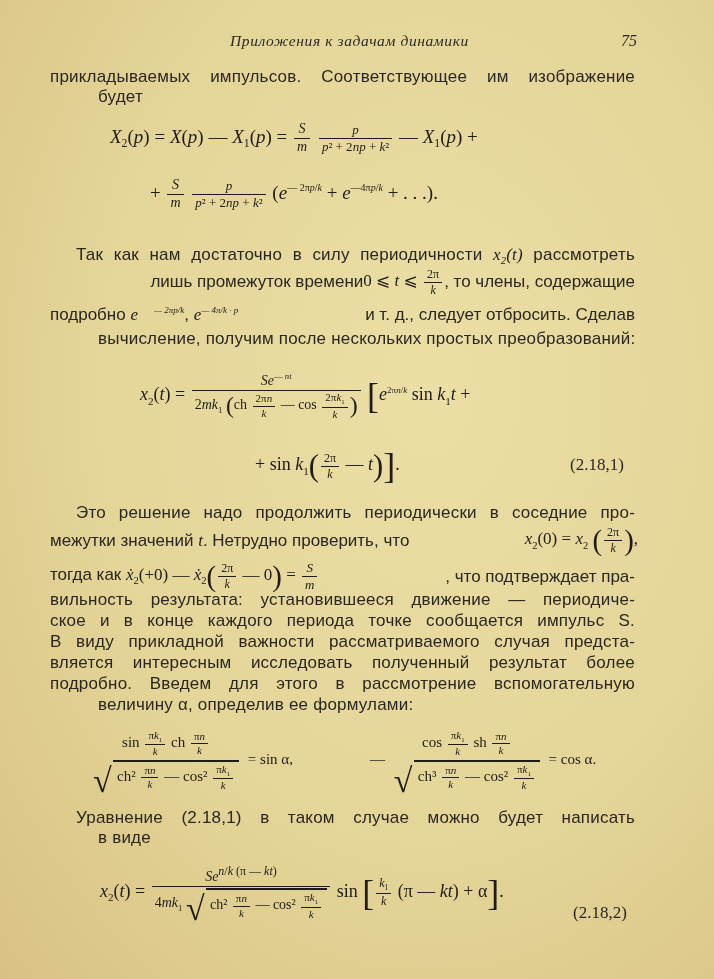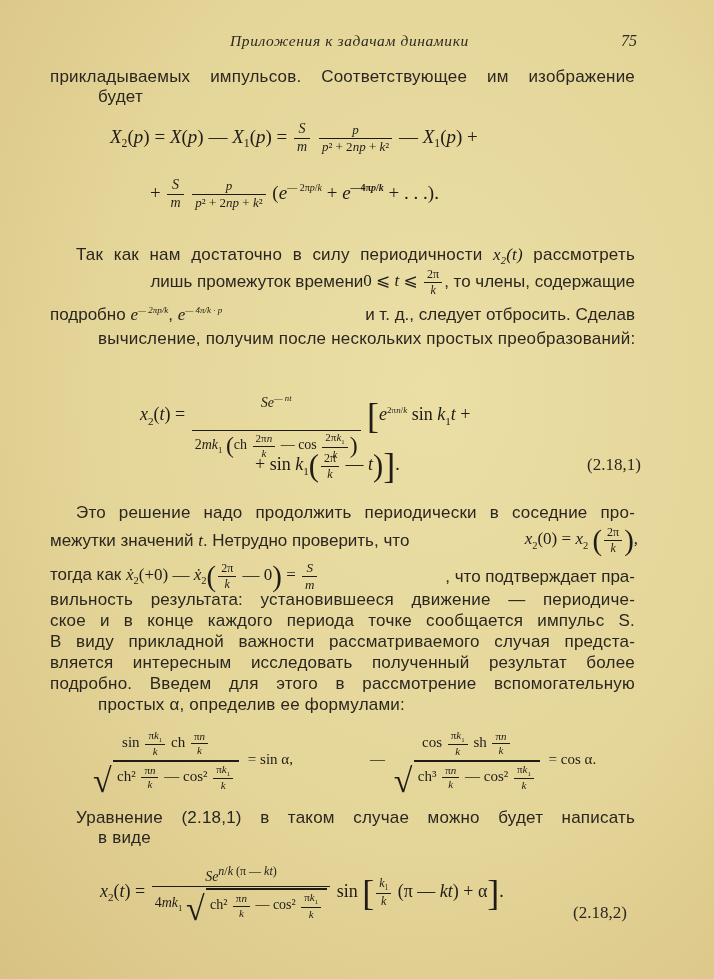--- a/index.html
+++ b/index.html
@@ -60,70 +60,70 @@
   <div class="abs math" style="left:110px; top:122px; font-size:19px;">
     <span class="it">X</span><span class="sub">2</span>(<span class="it">p</span>) = <span class="it">X</span>(<span class="it">p</span>) — <span class="it">X</span><span class="sub">1</span>(<span class="it">p</span>) =
     <span class="frac small" style="font-size:14px;"><span class="num it">S</span><span class="den it">m</span></span>
     <span class="frac small" style="font-size:13px;"><span class="num it">p</span><span class="den"><span class="it">p</span>² + 2<span class="it">np</span> + <span class="it">k</span>²</span></span>
     — <span class="it">X</span><span class="sub">1</span>(<span class="it">p</span>) +
   </div>
 
   <div class="abs math" style="left:150px; top:178px; font-size:19px;">
     + <span class="frac" style="font-size:14px;"><span class="num it">S</span><span class="den it">m</span></span>
     <span class="frac" style="font-size:13px;"><span class="num it">p</span><span class="den"><span class="it">p</span>² + 2<span class="it">np</span> + <span class="it">k</span>²</span></span>
-    (<span class="it">e</span><span class="sup" style="font-size:10px;">— 2π<span class="it">p</span>/<span class="it">k</span></span> + <span class="it">e</span><span class="sup" style="font-size:10px;font-weight:bold;">—4π<span class="it">p</span>/<span class="it">k</span></span> + . . .).
+    (<span class="it">e</span><span class="sup" style="font-size:10px;">— 2π<span class="it">p</span>/<span class="it">k</span></span> + <span class="it">e</span><span class="sup" style="font-size:10px;">—4π<span class="it">p</span>/<span class="it">k</span></span> + . . .).
   </div>
 
   <div class="abs text-line indent" style="top:245px;">
     <span>Так как нам достаточно в силу периодичности</span>
     <span class="math it">x<span class="sub">2</span>(t)</span>
     <span>рассмотреть</span>
   </div>
   <div class="abs" style="top:268px; left:50px; width:585px; font-size:17px; display:flex; justify-content:flex-end; align-items:center; font-family:'Liberation Sans',sans-serif;">
     <span>лишь промежуток времени</span>
     <span class="math">0 ⩽ <span class="it">t</span> ⩽ <span class="frac" style="font-size:12px;"><span class="num">2π</span><span class="den it">k</span></span></span>
     <span>, то члены, содержащие</span>
   </div>
   <div class="abs" style="top:305px; left:50px; width:585px; font-size:17px; display:flex; justify-content:space-between; align-items:center; font-family:'Liberation Sans',sans-serif;">
     <span><span>подробно</span>
-    <span class="math it">e<span class="sup" style="font-size:9px;">— 2π<span>p</span>/k</span></span>,
+    <span class="math it">e<span class="sup" style="font-size:9px;margin-left:16px;">— 2π<span>p</span>/k</span></span>,
     <span class="math it">e<span class="sup" style="font-size:9px;">— 4π/k · p</span></span></span>
     <span>и т. д., следует отбросить. Сделав</span>
   </div>
   <div class="abs text-line last" style="top:329px;">вычисление, получим после нескольких простых преобразований:</div>
 
   <div class="abs math" style="left:140px; top:372px; font-size:18px;">
     <span class="it">x</span><span class="sub">2</span>(<span class="it">t</span>) =
     <span class="frac" style="font-size:14px;">
-      <span class="num" style="padding:0 10px 20px;margin-top:22px;"><span class="it">Se</span><span class="sup">— <span class="it">nt</span></span></span>
+      <span class="num" style="padding:0 10px 2px;"><span class="it">Se</span><span class="sup">— <span class="it">nt</span></span></span>
       <span class="den">2<span class="it">mk</span><span class="sub">1</span> <span class="bigparen">(</span>ch <span class="frac" style="font-size:11px;"><span class="num">2π<span class="it">n</span></span><span class="den it">k</span></span> — cos <span class="frac" style="font-size:11px;"><span class="num">2π<span class="it">k</span><span class="sub">1</span></span><span class="den it">k</span></span><span class="bigparen">)</span></span>
     </span>
     <span class="bigbracket">[</span><span class="it">e</span><span class="sup" style="font-size:9px;">2π<span class="it">n</span>/<span class="it">k</span></span> sin <span class="it">k</span><span class="sub">1</span><span class="it">t</span> +
   </div>
   <div class="abs math" style="left:255px; top:445px; font-size:18px;">
     + sin <span class="it">k</span><span class="sub">1</span><span class="bigparen">(</span><span class="frac" style="font-size:12px;"><span class="num">2π</span><span class="den it">k</span></span> — <span class="it">t</span><span class="bigparen">)</span><span class="bigbracket">]</span>.
   </div>
-  <div class="abs eqno" style="left:587px; top:455px;text-align:center;">(2.18,1)</div>
+  <div class="abs eqno" style="left:570px; top:455px;text-align:center;">(2.18,1)</div>
 
   <div class="abs text-line indent" style="top:503px;">Это решение надо продолжить периодически в соседние про-</div>
   <div class="abs" style="top:524px; left:50px; width:588px; font-size:17px; display:flex; justify-content:space-between; align-items:center; font-family:'Liberation Sans',sans-serif;">
     <span><span>межутки значений</span> <span class="math it">t</span><span>. Нетрудно проверить, что</span></span>
     <span class="math"><span class="it">x</span><span class="sub">2</span>(0) = <span class="it">x</span><span class="sub">2</span> <span class="bigparen">(</span><span class="frac" style="font-size:12px;"><span class="num">2π</span><span class="den it">k</span></span><span class="bigparen">)</span>,</span>
   </div>
   <div class="abs" style="top:560px; left:50px; width:585px; font-size:17px; display:flex; justify-content:space-between; align-items:center; font-family:'Liberation Sans',sans-serif;">
     <span><span>тогда как</span>
     <span class="math"><span class="it">ẋ</span><span class="sub">2</span>(+0) — <span class="it">ẋ</span><span class="sub">2</span><span class="bigparen">(</span><span class="frac" style="font-size:12px;"><span class="num">2π</span><span class="den it">k</span></span> — 0<span class="bigparen">)</span> = <span class="frac" style="font-size:13px;"><span class="num it">S</span><span class="den it">m</span></span></span></span>
     <span>, что подтверждает пра-</span>
   </div>
   <div class="abs text-line" style="top:590px;">вильность результата: установившееся движение — периодиче-</div>
   <div class="abs text-line" style="top:611px;">ское и в конце каждого периода точке сообщается импульс S.</div>
   <div class="abs text-line" style="top:632px;">В виду прикладной важности рассматриваемого случая предста-</div>
   <div class="abs text-line" style="top:653px;">вляется интересным исследовать полученный результат более</div>
   <div class="abs text-line" style="top:674px;">подробно. Введем для этого в рассмотрение вспомогательную</div>
-  <div class="abs text-line last" style="top:695px;">простых α, определив ее формулами:</div>
+  <div class="abs text-line last" style="top:695px;">величину α, определив ее формулами:</div>
 
   <div class="abs math" style="left:88px; top:730px; font-size:15px;">
     <span class="frac">
       <span class="num" style="border-bottom:none;">sin <span class="frac" style="font-size:11px;"><span class="num">π<span class="it">k</span><span class="sub">1</span></span><span class="den it">k</span></span> ch <span class="frac" style="font-size:11px;"><span class="num">π<span class="it">n</span></span><span class="den it">k</span></span></span>
       <span class="den"><span class="sqrt"><span class="sign">√</span><span class="body">ch² <span class="frac" style="font-size:11px;"><span class="num">π<span class="it">n</span></span><span class="den it">k</span></span> — cos² <span class="frac" style="font-size:11px;"><span class="num">π<span class="it">k</span><span class="sub">1</span></span><span class="den it">k</span></span></span></span></span>
     </span>
     = sin α,
   </div>
   <div class="abs math" style="left:370px; top:730px; font-size:15px;">
     — <span class="frac">

